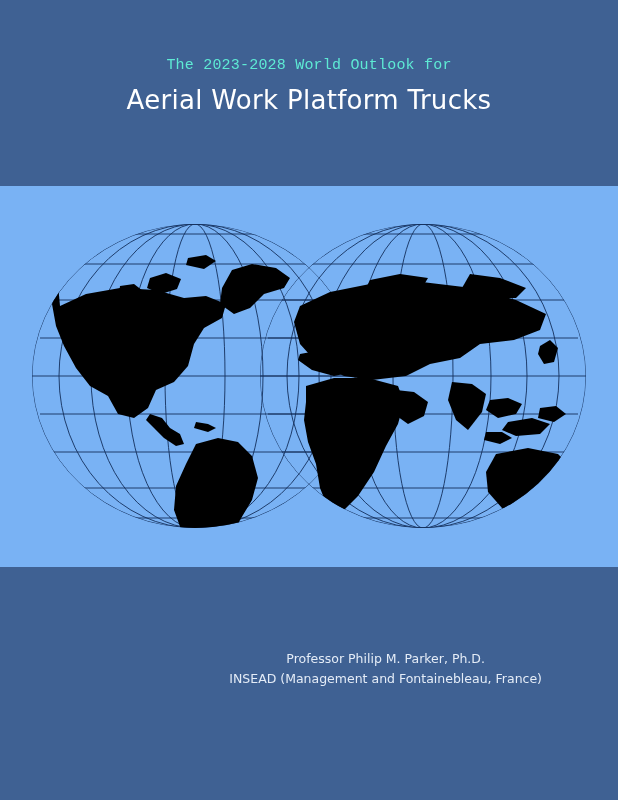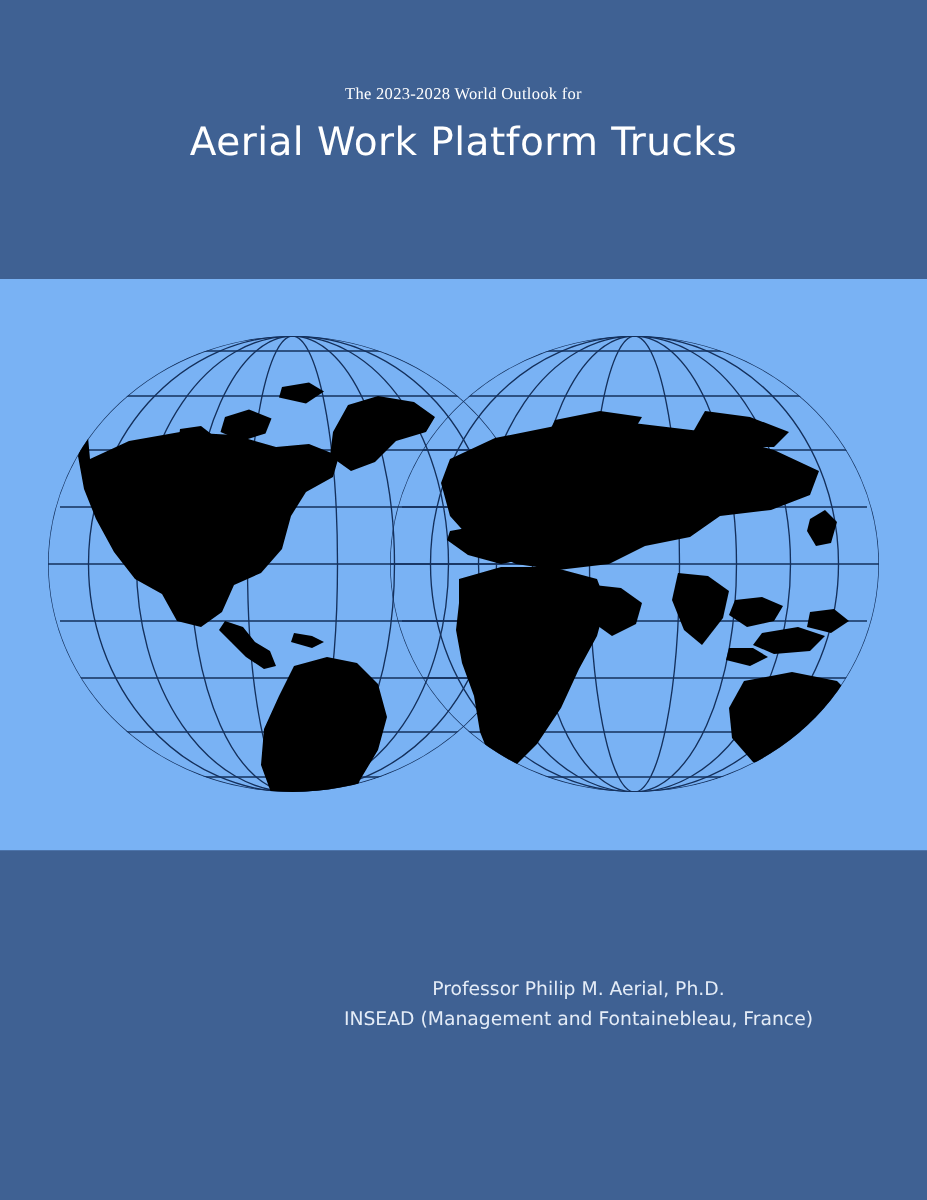--- a/index.html
+++ b/index.html
@@ -22,24 +22,24 @@
     width: 618px;
     height: 186px;
     background: #3f6193;
     display: flex;
     flex-direction: column;
     align-items: center;
     justify-content: flex-start;
   }
   .subtitle {
     margin-top: 57px;
-    color: #ffffff;
-    font-size: 11px;
+    color: #5eead4;
+    font-size: 15px;
     letter-spacing: 0.2px;
-    font-family: Liberation Serif, serif;
+    font-family: Liberation Mono, monospace;
   }
   .maintitle {
     margin-top: 12px;
     color: #ffffff;
     font-size: 26px;
     font-weight: normal;
     letter-spacing: 0.3px;
     text-align: center;
     line-height: 1.15;
     font-family: "DejaVu Sans", sans-serif;
@@ -171,18 +171,18 @@
 
         <path d="M496 268 l32 -6 30 6 16 16 -4 20 -18 16 -26 8 -24 -6 -14 -16 -2 -20z"></path>
 
         <path d="M580 300 l8 2 4 10 -8 6 -6 -8z"></path>
       </g>
     </svg>
   </div>
 
   <div class="bottom-band">
     <div class="author-block">
-      <div>Professor Philip M. Aerial, Ph.D.</div>
+      <div>Professor Philip M. Parker, Ph.D.</div>
       <div>INSEAD (Management and Fontainebleau, France)</div>
     </div>
   </div>
 
 </div>
 
 </body></html>

